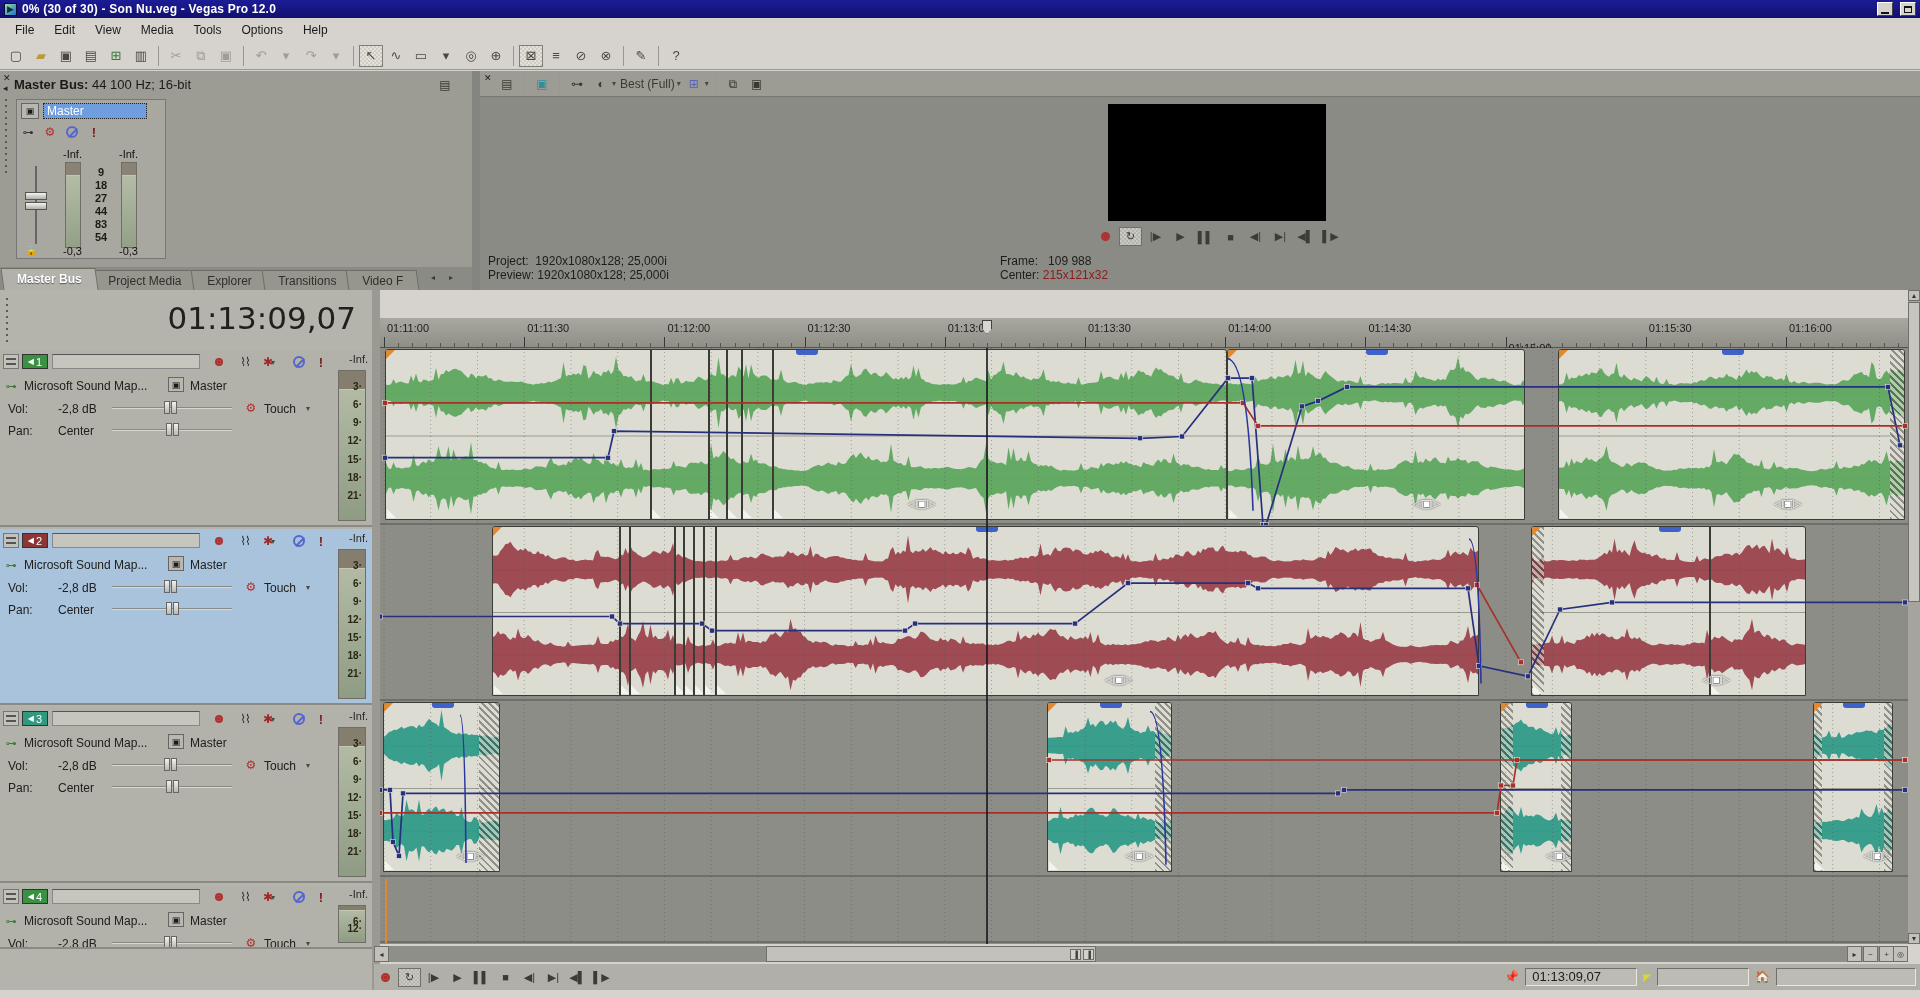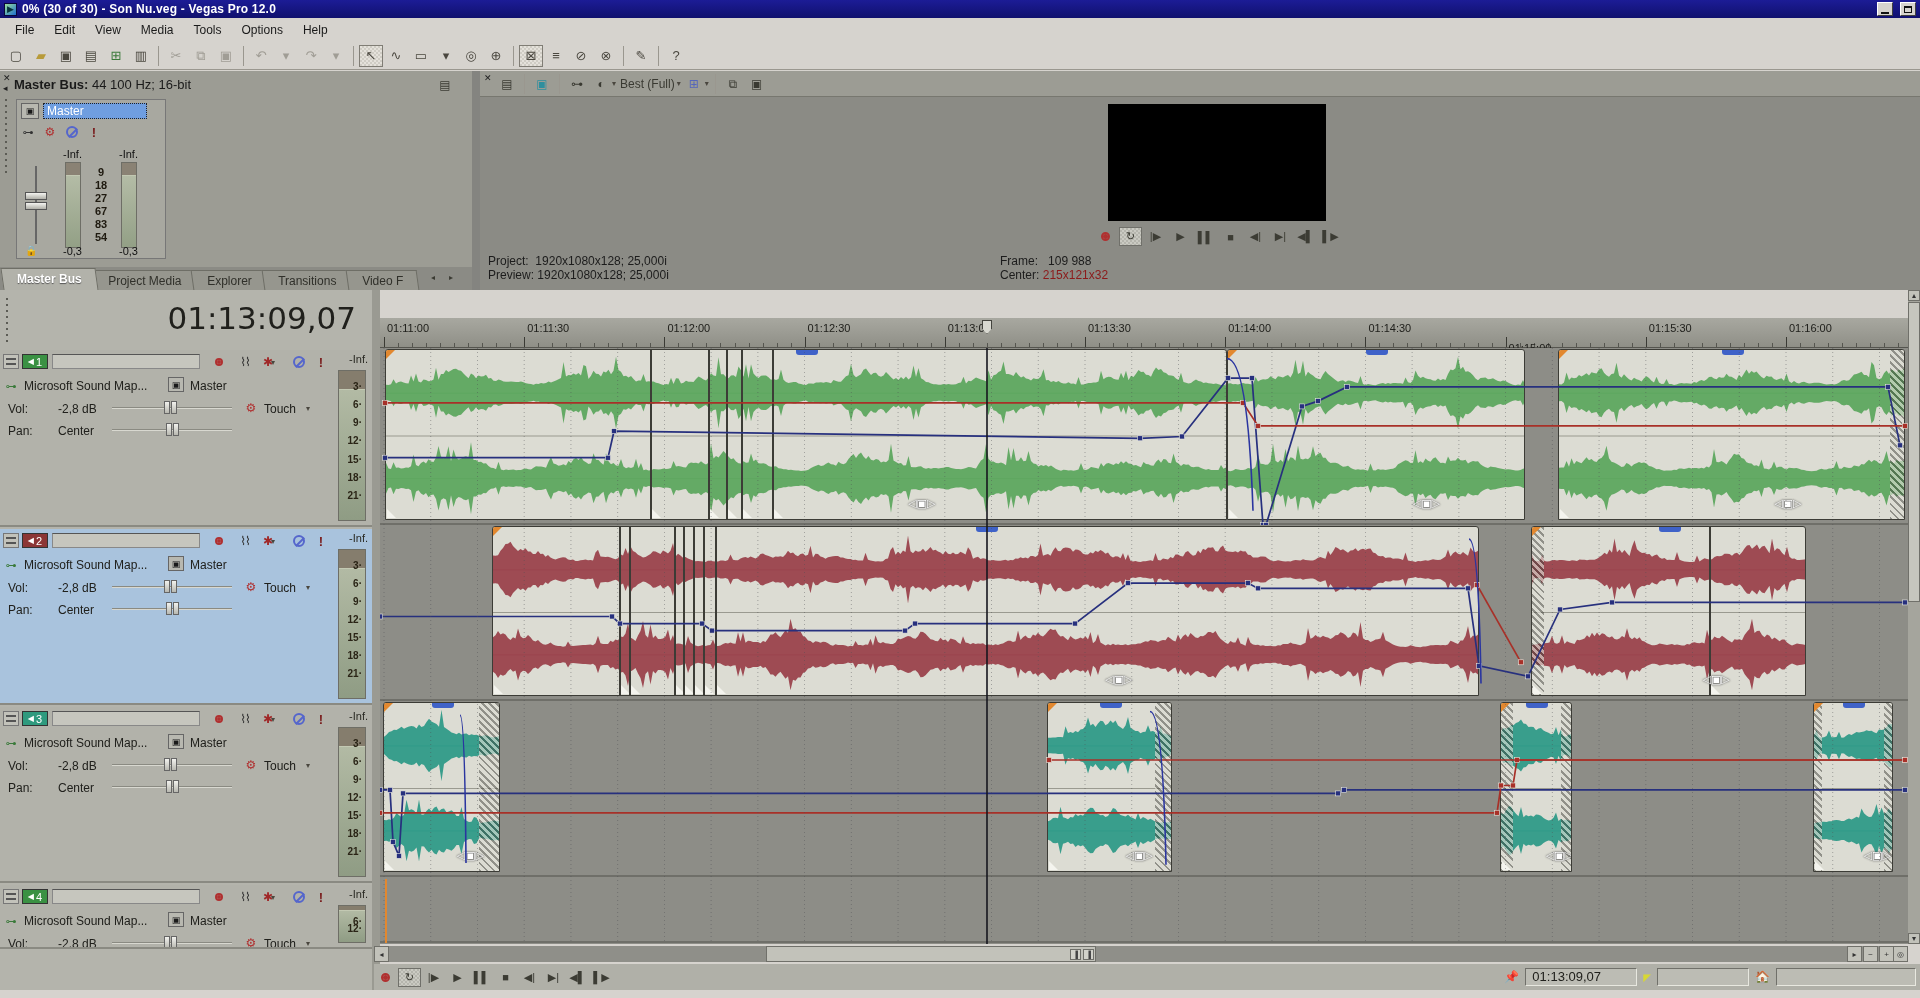--- a/index.html
+++ b/index.html
@@ -191,21 +191,21 @@
         <div style="position:absolute;left:8px;top:92px;width:22px;height:18px;display:flex;flex-direction:column;gap:2px;">
           <i style="flex:1;background:linear-gradient(180deg,#f4f4f0,#b0b0a8);border:1px solid #555;"></i>
           <i style="flex:1;background:linear-gradient(180deg,#f4f4f0,#b0b0a8);border:1px solid #555;"></i>
         </div>
         <div class="meterbar" style="left:48px;top:62px;height:86px;"></div>
         <div class="meterbar" style="left:104px;top:62px;height:86px;"></div>
         <div id="mbscale" style="position:absolute;left:66px;top:66px;width:36px;">
             <div class="mscale" style="left: 0px; top: 0px; width: 36px;">9</div>
             <div class="mscale" style="left: 0px; top: 13px; width: 36px;">18</div>
             <div class="mscale" style="left: 0px; top: 26px; width: 36px;">27</div>
-            <div class="mscale" style="left: 0px; top: 39px; width: 36px;">67</div>
+            <div class="mscale" style="left: 0px; top: 39px; width: 36px;">44</div>
             <div class="mscale" style="left: 0px; top: 52px; width: 36px;">83</div>
             <div class="mscale" style="left: 0px; top: 65px; width: 36px;">54</div>
           </div>
         <span class="hicon" style="left:6px;top:142px;font-size:10px;">🔒</span>
         <span class="peaklabel" style="left:46px;top:145px;">-0,3</span>
         <span class="peaklabel" style="left:102px;top:145px;">-0,3</span>
       </div>
       <div id="tabs" class="abs">
           <div class="tab activetab"><span>Master Bus</span></div>
           <div class="tab"><span>Project Media</span></div>

